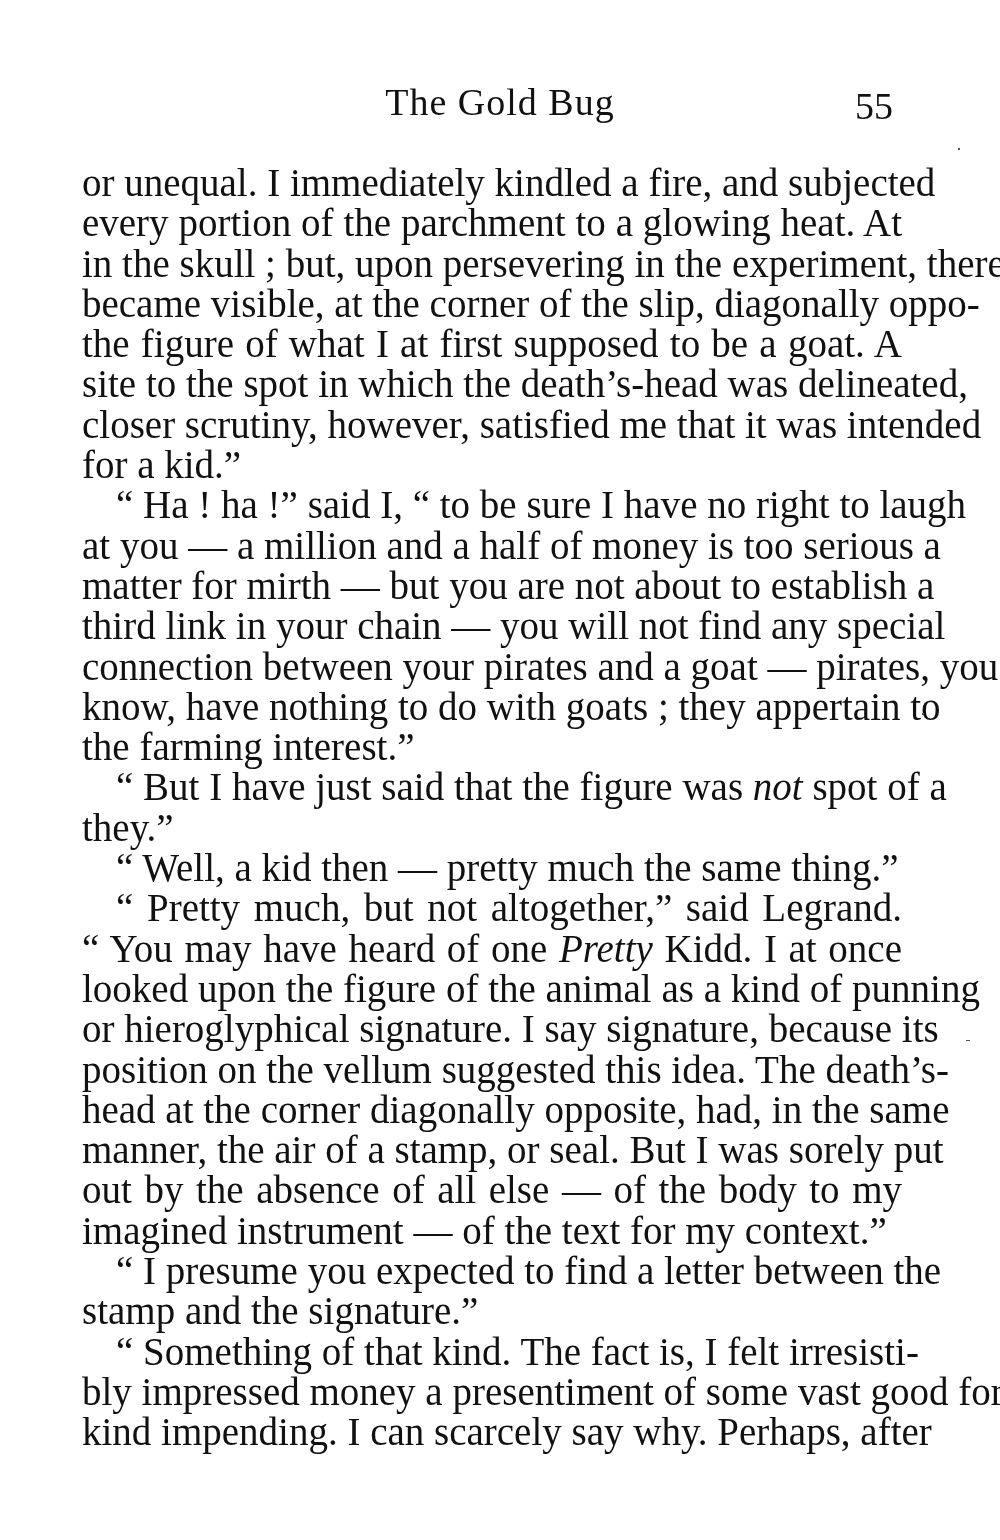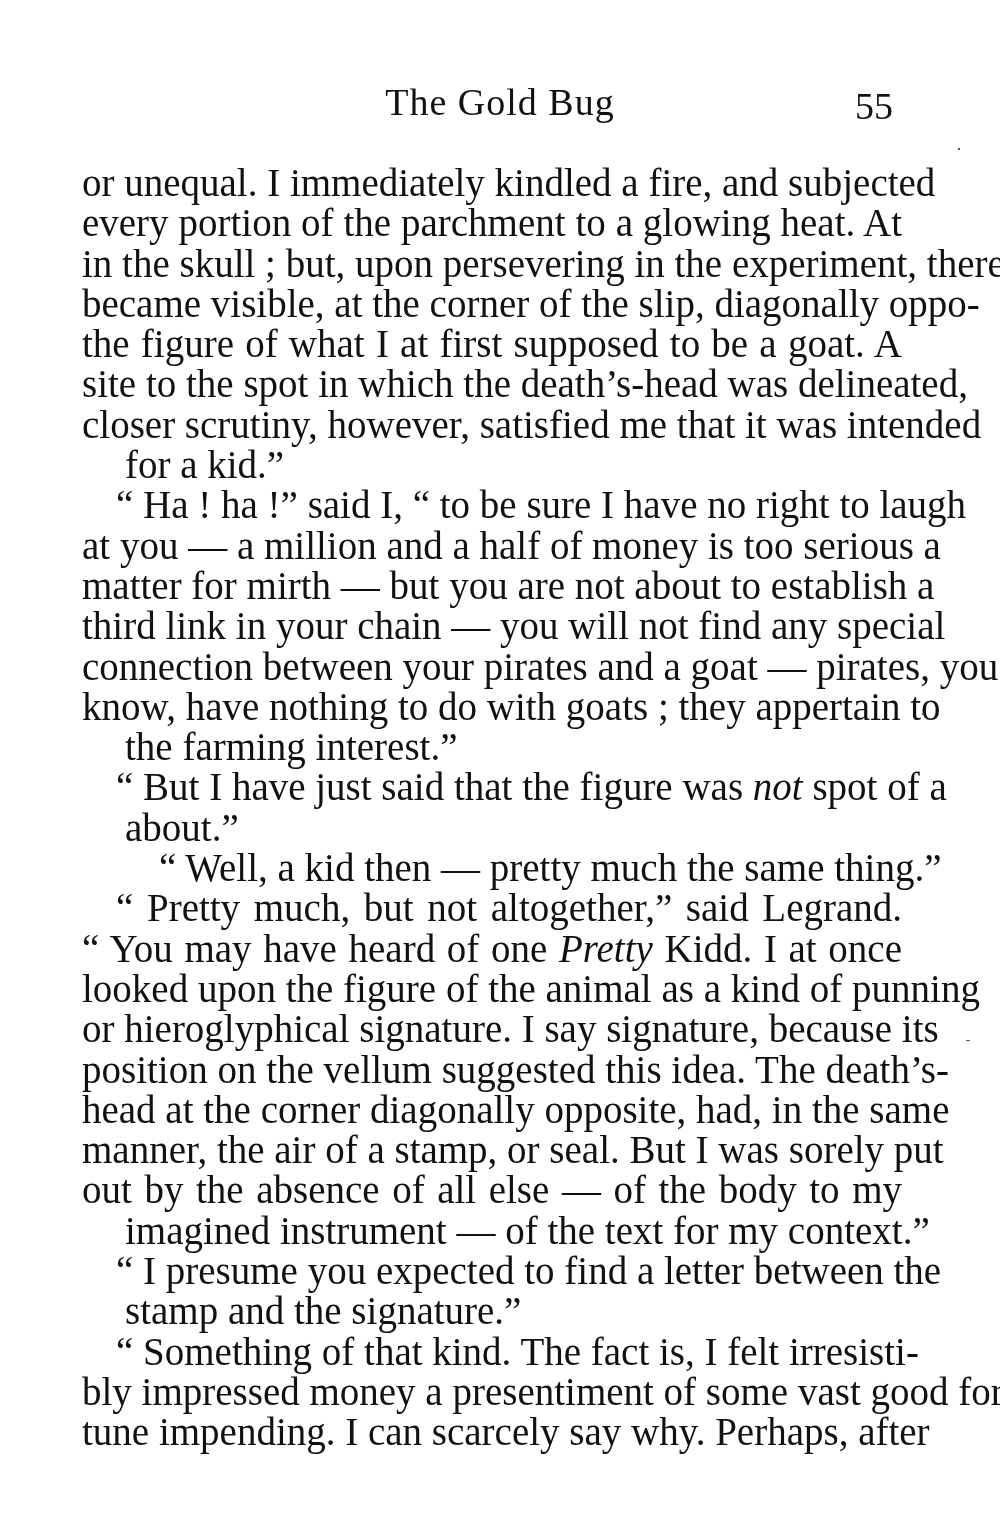--- a/index.html
+++ b/index.html
@@ -4,21 +4,21 @@
 <style>
   html, body { margin: 0; padding: 0; background: #ffffff; }
   body { width: 1000px; height: 1540px; position: relative; overflow: hidden;
          font-family: "Liberation Serif", "DejaVu Serif", serif; color: #111; }
   .header-title { position: absolute; top: 80px; left: 0; width: 1000px; text-align: center;
                   font-size: 38px; letter-spacing: 1px; }
   .page-number { position: absolute; top: 84px; left: 855px; font-size: 38px; }
   .body-text { position: absolute; top: 163px; left: 82px; width: 820px; }
   .line { display: block; height: 40.3px; line-height: 40px; font-size: 39px;
           text-align: justify; text-align-last: justify; white-space: nowrap; overflow: visible; }
-  .line.last { text-align-last: left; margin-left: 43px; }
+  .line.last { text-align-last: left; }
   .line.indent { padding-left: 34px; }
   em { }
   .stray-dot { position: absolute; width: 2px; height: 2px; background: #555; }
 </style>
 </head>
 <body>
 
 <div>
   <div class="header-title">The Gold Bug</div>
   <div class="page-number">55</div>
@@ -34,33 +34,33 @@
     <span class="line ">closer scrutiny, however, satisfied me that it was intended</span>
     <span class="line last">for a kid.”</span>
     <span class="line indent">“ Ha !  ha !” said I, “ to be sure I have no right to laugh</span>
     <span class="line ">at you — a million and a half of money is too serious a</span>
     <span class="line ">matter for mirth — but you are not about to establish a</span>
     <span class="line ">third link in your chain — you will not find any special</span>
     <span class="line ">connection between your pirates and a goat — pirates, you</span>
     <span class="line ">know, have nothing to do with goats ;  they appertain to</span>
     <span class="line last">the farming interest.”</span>
     <span class="line indent"><span>“ But I have just said that the figure was </span><em>not</em><span> spot of a</span></span>
-    <span class="line last">about.”</span>
+    <span class="line last">they.”</span>
     <span class="line indent last">“ Well, a kid then — pretty much the same thing.”</span>
     <span class="line indent">“ Pretty   much,   but   not   altogether,”  said   Legrand.</span>
     <span class="line "><span>“ You may have heard of one </span><em>Pretty</em><span> Kidd.  I at once</span></span>
     <span class="line ">looked upon the figure of the animal as a kind of punning</span>
     <span class="line ">or hieroglyphical signature.  I say signature, because its</span>
     <span class="line ">position on the vellum suggested this idea.  The death’s-</span>
     <span class="line ">head at the corner diagonally opposite, had, in the same</span>
     <span class="line ">manner, the air of a stamp, or seal.  But I was sorely put</span>
     <span class="line ">out  by  the  absence  of  all  else — of  the  body  to  my</span>
     <span class="line last">imagined instrument — of the text for my context.”</span>
     <span class="line indent">“ I presume you expected to find a letter between the</span>
     <span class="line last">stamp and the signature.”</span>
     <span class="line indent">“ Something of that kind.  The fact is, I felt irresisti-</span>
     <span class="line ">bly impressed money a presentiment of some vast good for-</span>
-    <span class="line ">tune impending.  I can scarcely say why.  Perhaps, after</span>
+    <span class="line ">kind impending.  I can scarcely say why.  Perhaps, after</span>
   </div>
 
 <div class="stray-dot" style="left:958px; top:148px;"></div>
 <div class="stray-dot" style="left:922px; top:713px;"></div>
 <div class="stray-dot" style="left:966px; top:1040px; width:4px; height:1px;"></div>
 
 </body></html>

